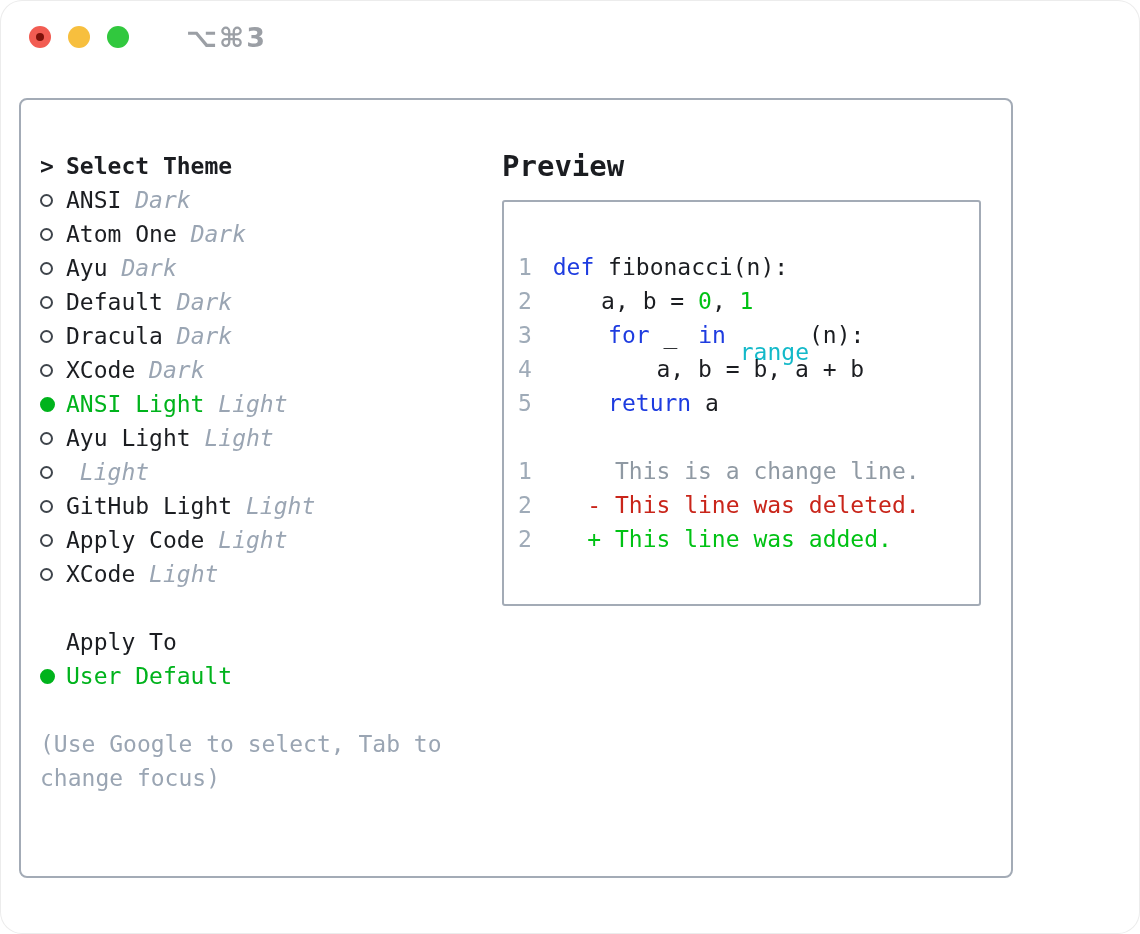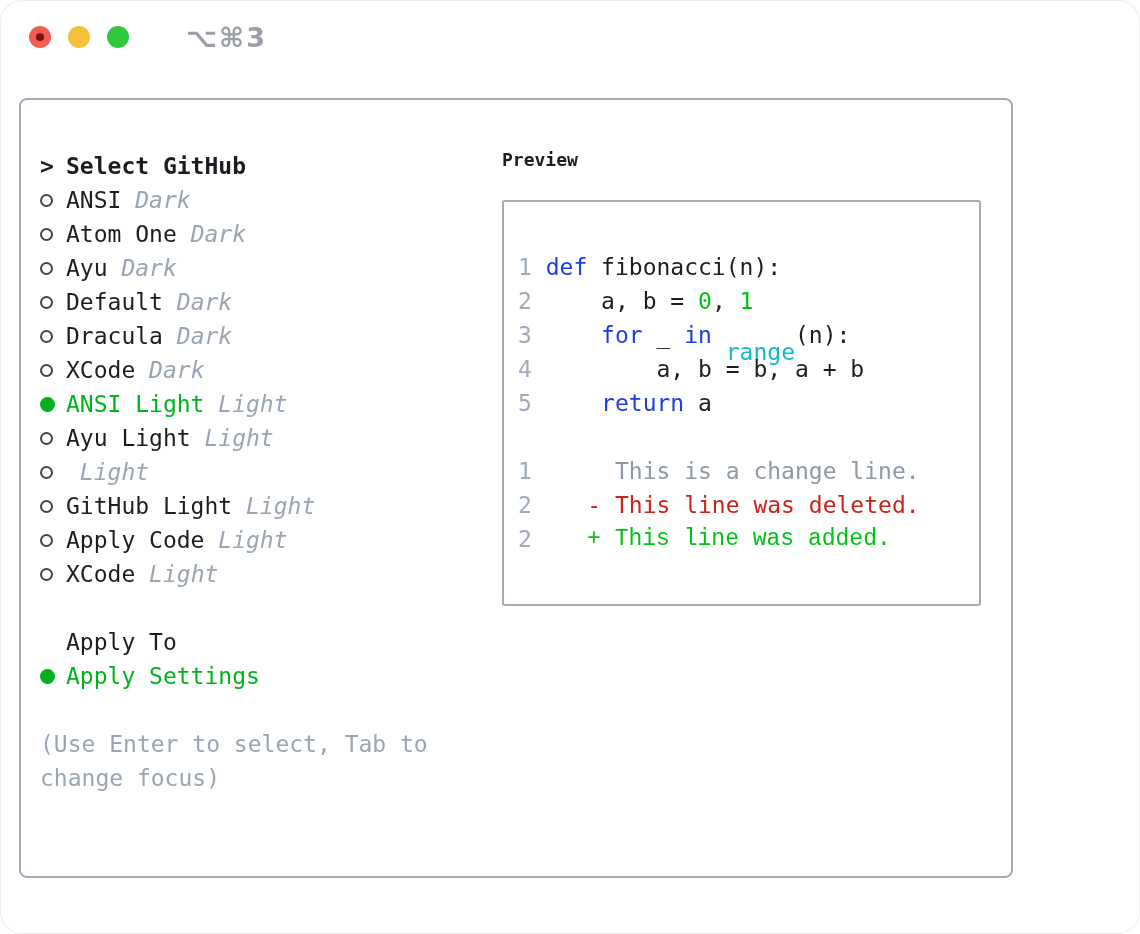--- a/index.html
+++ b/index.html
@@ -41,57 +41,57 @@
   .item.selected .circle { width:15px; height:15px; background:var(--selected); border-color:var(--selected); }
   .item.selected .name { color:var(--selected); }
   .name { white-space:pre; color:var(--text); }
   .variant { white-space:pre; color:var(--muted);font-style:italic; }
   .bold { font-weight:bold; }
   .cursor-ch { font-weight:bold; white-space:pre; }
   .spacer { height:34px; }
   .hint-line { height:34px; display:flex; align-items:center; font-size:23px; color:var(--muted); white-space:pre; }
 
   
-  .preview-title-row { height:34px; display:flex; align-items:flex-start; font-size:18px; font-weight:bold; }
+  .preview-title-row { height:34px; display:flex; align-items:flex-end; font-size:29px; font-weight:bold; }
   .preview-box {
     margin-top:17px; width:479px;
     border:2px solid var(--border); border-radius:3px;
     padding:48px 0 48px 14px; background:#fff;
   }
   .code-line { height:34px; display:flex; align-items:center; font-size:23px; white-space:pre; }
   .lineno { color:var(--lineno); white-space:pre; }
-  .kw { color:var(--keyword); }
+  .kw { color:var(--keyword);margin-left:7px; }
   .bi { color:var(--builtin);margin-top:34px; }
   .nm { color:var(--number); }
   .tx { color:var(--text); }
   .diff-block { margin-top:34px; }
   .context { color:var(--context); }
   .deleted { color:var(--deleted); }
-  .added { color:var(--added);font-family:Liberation Mono, monospace; }
+  .added { color:var(--added); }
 </style>
 </head>
 <body>
 
 <div class="window">
 
   <div class="titlebar">
     <button class="light light-red"></button>
     <button class="light light-yellow"></button>
     <button class="light light-green"></button>
     <span class="shortcut">⌥⌘3</span>
   </div>
 
   <div class="terminal">
 
     <div class="left-col">
       <div class="row bold">
         <span class="gutter">
             <span class="cursor-ch">&gt;</span>
           </span>
-        <span class="name">Select GitHub</span>
+        <span class="name">Select Theme</span>
       </div>
 
       <div id="theme-list">
           <div class="row item">
             <span class="gutter">
               <span class="circle"></span>
             </span>
             <span class="name">ANSI</span>
             <span class="variant"> Dark</span>
           </div>
@@ -178,28 +178,28 @@
       <div class="row">
         <span class="gutter"></span>
         <span class="name">Apply To</span>
       </div>
 
       <div id="apply-list">
           <div class="row item selected">
             <span class="gutter">
               <span class="circle"></span>
             </span>
-            <span class="name">Apply Settings</span>
+            <span class="name">User Default</span>
           </div>
         </div>
 
       <div class="spacer"></div>
 
       <div id="hint">
-          <div class="hint-line">(Use Enter to select, Tab to</div>
+          <div class="hint-line">(Use Google to select, Tab to</div>
           <div class="hint-line">change focus)</div>
         </div>
     </div>
 
     <div class="right-col">
       <div class="preview-title-row">
         <span>Preview</span>
       </div>
       <div class="preview-box">
         <div id="preview-code">

